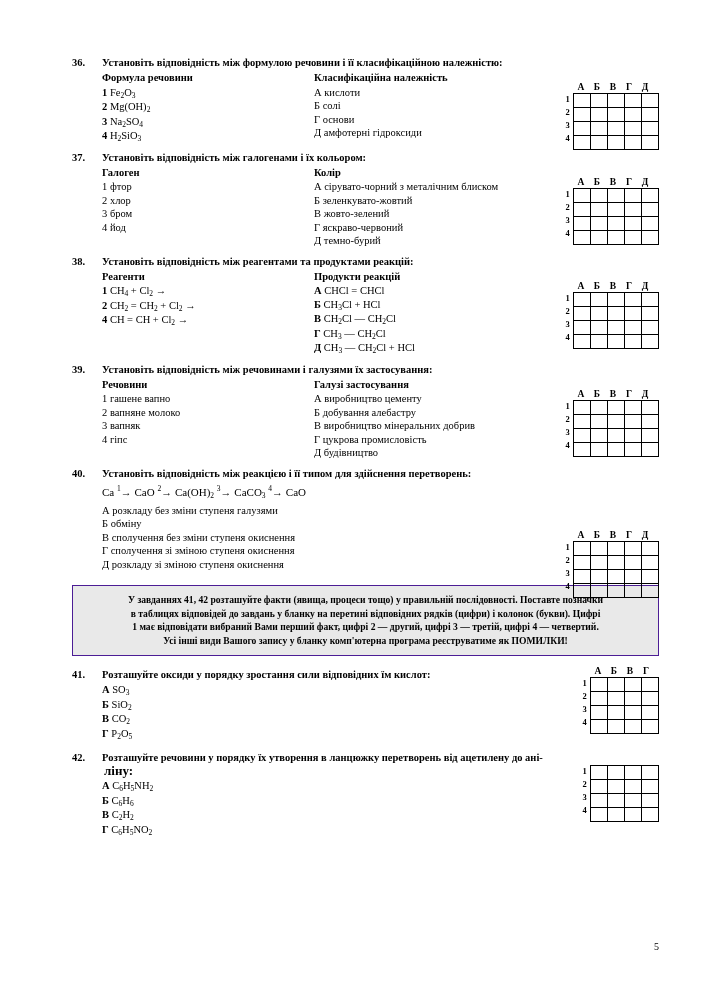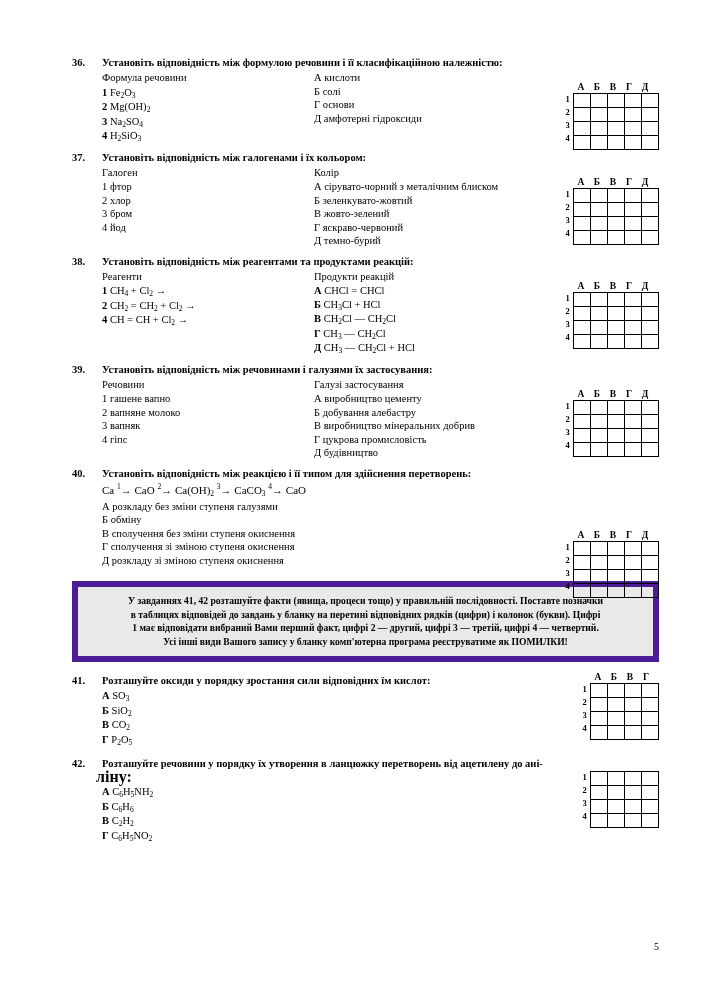--- a/index.html
+++ b/index.html
@@ -46,21 +46,21 @@
     line-height:13.5px;
   }
   .col-left{
     width:212px;
     flex:0 0 212px;
   }
   .col-right{
     flex:1 1 auto;
   }
   .col-head{
-    font-weight:normal;
+    font-weight:bold;
     margin-bottom:1px;
   }
   .item{
     white-space:nowrap;
   }
   .item b{font-weight:bold;}
   sub{font-size:7.5px;vertical-align:baseline;position:relative;top:2px;}
 
   
   .grid-wrap{
@@ -102,34 +102,34 @@
     width:16px;
     height:13px;
     border:1px solid #000;
     padding:0;
   }
 
   
   .note{
     margin-top:14px;
     margin-bottom:12px;
-    border:6px solid #4c1d95;
+    border:1px solid #4c1d95;
     background:#e9e9e9;
     padding:7px 12px 8px 12px;
     font-size:9.6px;
     line-height:13.5px;
     text-align:center;
     font-weight:bold;
   }
   .note div{display:block;}
 
   .chain{
     margin-left:30px;
     font-size:11px;
-    line-height:12px;
+    line-height:17px;
     margin-top:4px;
     margin-bottom:2px;
   }
   .chain .num{
     font-size:7.5px;
     position:relative;
     top:-5px;
   }
   .list40{
     margin-left:30px;
@@ -161,20 +161,21 @@
     </div>
     <div class="cols">
       <div class="col-left">
         <div class="col-head">Формула речовини</div>
         <div class="item"><b>1</b> Fe<sub>2</sub>O<sub>3</sub></div>
         <div class="item"><b>2</b> Mg(OH)<sub>2</sub></div>
         <div class="item"><b>3</b> Na<sub>2</sub>SO<sub>4</sub></div>
         <div class="item"><b>4</b> H<sub>2</sub>SiO<sub>3</sub></div>
       </div>
       <div class="col-right">
+        <div class="col-head">Класифікаційна належність</div>
         <div class="item">А кислоти</div>
         <div class="item">Б солі</div>
         <div class="item">Г основи</div>
         <div class="item">Д амфотерні гідроксиди</div>
       </div>
     </div>
     <div class="grid-wrap" style="top:26px;right:0;">
       <div class="grid-letters">
         <span>А</span>
         <span>Б</span>
@@ -571,21 +572,21 @@
           </table>
       </div>
     </div>
   </div>
 
   <div class="task" style="margin-top:10px;">
     <div class="task-head">
       <div class="task-num">42.</div>
       <div class="task-title">Розташуйте речовини у порядку їх утворення в ланцюжку перетворень від ацетилену до ані-</div>
     </div>
-    <div style="margin-left:24px;font-weight:bold;font-size:16px;line-height:13px;">ліну:</div>
+    <div style="margin-left:32px;font-weight:bold;font-size:13px;line-height:13px;">ліну:</div>
     <div class="list-simple" style="margin-top:2px;">
       <div class="item"><b>А</b> C<sub>6</sub>H<sub>5</sub>NH<sub>2</sub></div>
       <div class="item"><b>Б</b> C<sub>6</sub>H<sub>6</sub></div>
       <div class="item"><b>В</b> C<sub>2</sub>H<sub>2</sub></div>
       <div class="item"><b>Г</b> C<sub>6</sub>H<sub>5</sub>NO<sub>2</sub></div>
     </div>
     <div class="grid-wrap" style="top:14px;right:0;">
       <div class="grid-letters" style="visibility:hidden;height:0;overflow:hidden;">
         <span>А</span>
         <span>Б</span>

